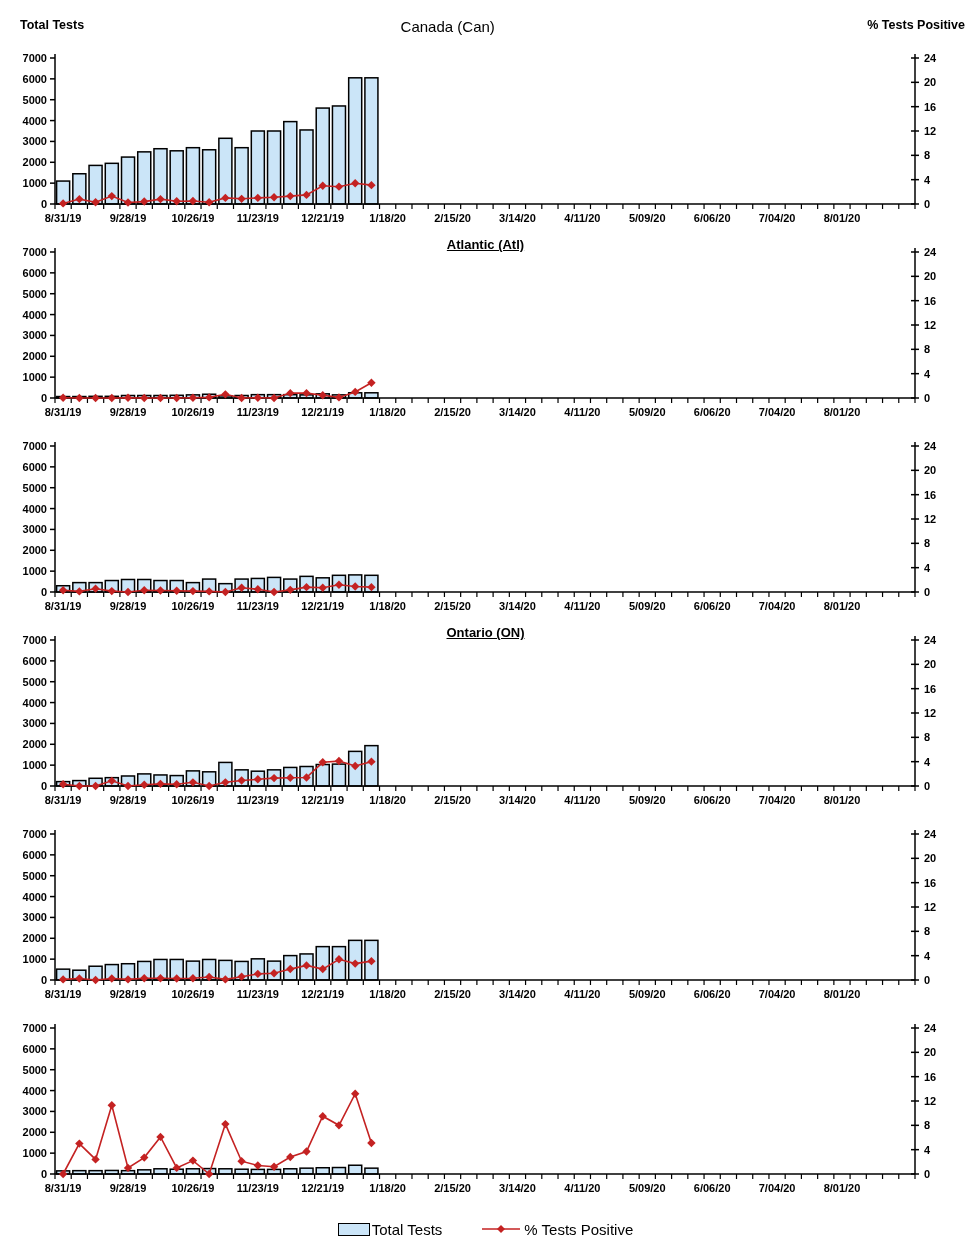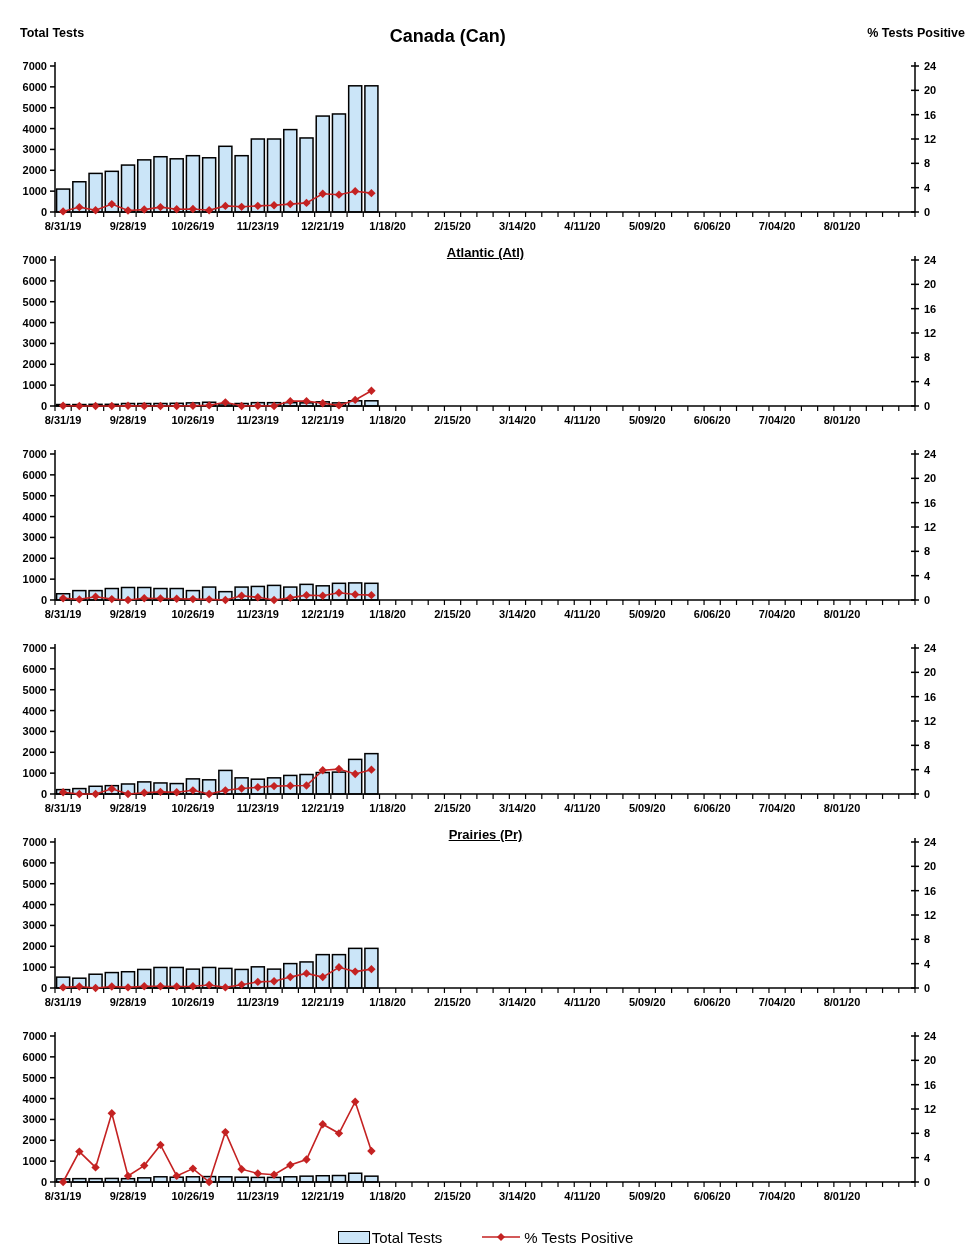--- a/index.html
+++ b/index.html
@@ -1,23 +1,23 @@
 <!DOCTYPE html>
 <html><head>
 <meta charset="utf-8">
 <style>
   html,body{margin:0;padding:0;background:#ffffff;}
   body{width:971px;font-family:"Liberation Sans",sans-serif;color:#000;}
-  .page{padding-top:20px;}
+  .page{padding-top:12px;}
   .panel{position:relative;width:971px;}
   .panel + .panel{margin-top:4px;}
   .panel-header{display:flex;justify-content:space-between;align-items:flex-start;
     height:34px;padding:6px 6px 0 20px;box-sizing:border-box;}
   .corner-label{font-size:12.5px;font-weight:bold;white-space:pre;}
-  .panel-title-inline{font-size:18px;font-weight:bold;transform:translateX(-28px);}
+  .panel-title-inline{font-size:15px;font-weight:normal;transform:translateX(-28px);}
   .panel-title-overlay{position:absolute;top:-3px;left:0;width:100%;text-align:center;
     font-size:13px;font-weight:bold;pointer-events:none;text-decoration:underline;}
   svg.plot{display:block;}
   svg text{font-family:"Liberation Sans",sans-serif;font-weight:bold;font-size:11px;fill:#000;}
   .legend{display:flex;justify-content:center;align-items:center;gap:38px;
     margin-top:8px;height:30px;font-size:15px;}
   .legend-item{display:flex;align-items:center;gap:2px;}
   .legend-swatch{display:inline-block;width:30px;height:11px;border:1.6px solid #000;}
 </style>
 </head>
@@ -481,20 +481,21 @@
           <path d="M 302.3094339622641 153.13333333333333 L 306.5094339622641 148.93333333333334 L 310.7094339622641 153.13333333333333 L 306.5094339622641 157.33333333333331 Z" fill="#C42222"></path>
           <path d="M 318.53584905660375 153.74166666666667 L 322.73584905660374 149.54166666666669 L 326.93584905660373 153.74166666666667 L 322.73584905660374 157.94166666666666 Z" fill="#C42222"></path>
           <path d="M 334.7622641509434 150.7 L 338.9622641509434 146.5 L 343.1622641509434 150.7 L 338.9622641509434 154.89999999999998 Z" fill="#C42222"></path>
           <path d="M 350.98867924528304 152.525 L 355.188679245283 148.32500000000002 L 359.388679245283 152.525 L 355.188679245283 156.725 Z" fill="#C42222"></path>
           <path d="M 367.2150943396226 153.13333333333333 L 371.4150943396226 148.93333333333334 L 375.6150943396226 153.13333333333333 L 371.4150943396226 157.33333333333331 Z" fill="#C42222"></path>
         </g>
       </svg>
   </section>
 
   <section class="panel">
+    <div class="panel-title-overlay">Ontario (ON)</div>
     <svg class="plot" width="971" height="190">
         <g>
           <rect x="56.60" y="153.62" width="13.03" height="4.38" fill="#CBE5F8" stroke="#000000" stroke-width="1.5"></rect>
           <rect x="72.83" y="152.58" width="13.03" height="5.42" fill="#CBE5F8" stroke="#000000" stroke-width="1.5"></rect>
           <rect x="89.05" y="150.28" width="13.03" height="7.72" fill="#CBE5F8" stroke="#000000" stroke-width="1.5"></rect>
           <rect x="105.28" y="149.66" width="13.03" height="8.34" fill="#CBE5F8" stroke="#000000" stroke-width="1.5"></rect>
           <rect x="121.51" y="147.99" width="13.03" height="10.01" fill="#CBE5F8" stroke="#000000" stroke-width="1.5"></rect>
           <rect x="137.73" y="145.90" width="13.03" height="12.10" fill="#CBE5F8" stroke="#000000" stroke-width="1.5"></rect>
           <rect x="153.96" y="146.95" width="13.03" height="11.05" fill="#CBE5F8" stroke="#000000" stroke-width="1.5"></rect>
           <rect x="170.18" y="147.57" width="13.03" height="10.43" fill="#CBE5F8" stroke="#000000" stroke-width="1.5"></rect>
@@ -633,21 +634,20 @@
           <path d="M 302.3094339622641 149.48333333333335 L 306.5094339622641 145.28333333333336 L 310.7094339622641 149.48333333333335 L 306.5094339622641 153.68333333333334 Z" fill="#C42222"></path>
           <path d="M 318.53584905660375 134.275 L 322.73584905660374 130.07500000000002 L 326.93584905660373 134.275 L 322.73584905660374 138.475 Z" fill="#C42222"></path>
           <path d="M 334.7622641509434 133.05833333333334 L 338.9622641509434 128.85833333333335 L 343.1622641509434 133.05833333333334 L 338.9622641509434 137.25833333333333 Z" fill="#C42222"></path>
           <path d="M 350.98867924528304 137.925 L 355.188679245283 133.72500000000002 L 359.388679245283 137.925 L 355.188679245283 142.125 Z" fill="#C42222"></path>
           <path d="M 367.2150943396226 133.66666666666666 L 371.4150943396226 129.46666666666667 L 375.6150943396226 133.66666666666666 L 371.4150943396226 137.86666666666665 Z" fill="#C42222"></path>
         </g>
       </svg>
   </section>
 
   <section class="panel">
-    <div class="panel-title-overlay">Prairies (Pr)</div>
     <svg class="plot" width="971" height="190">
         <g>
           <rect x="56.60" y="147.15" width="13.03" height="10.85" fill="#CBE5F8" stroke="#000000" stroke-width="1.5"></rect>
           <rect x="72.83" y="148.20" width="13.03" height="9.80" fill="#CBE5F8" stroke="#000000" stroke-width="1.5"></rect>
           <rect x="89.05" y="144.23" width="13.03" height="13.77" fill="#CBE5F8" stroke="#000000" stroke-width="1.5"></rect>
           <rect x="105.28" y="142.57" width="13.03" height="15.43" fill="#CBE5F8" stroke="#000000" stroke-width="1.5"></rect>
           <rect x="121.51" y="141.73" width="13.03" height="16.27" fill="#CBE5F8" stroke="#000000" stroke-width="1.5"></rect>
           <rect x="137.73" y="139.44" width="13.03" height="18.56" fill="#CBE5F8" stroke="#000000" stroke-width="1.5"></rect>
           <rect x="153.96" y="137.46" width="13.03" height="20.54" fill="#CBE5F8" stroke="#000000" stroke-width="1.5"></rect>
           <rect x="170.18" y="137.46" width="13.03" height="20.54" fill="#CBE5F8" stroke="#000000" stroke-width="1.5"></rect>

